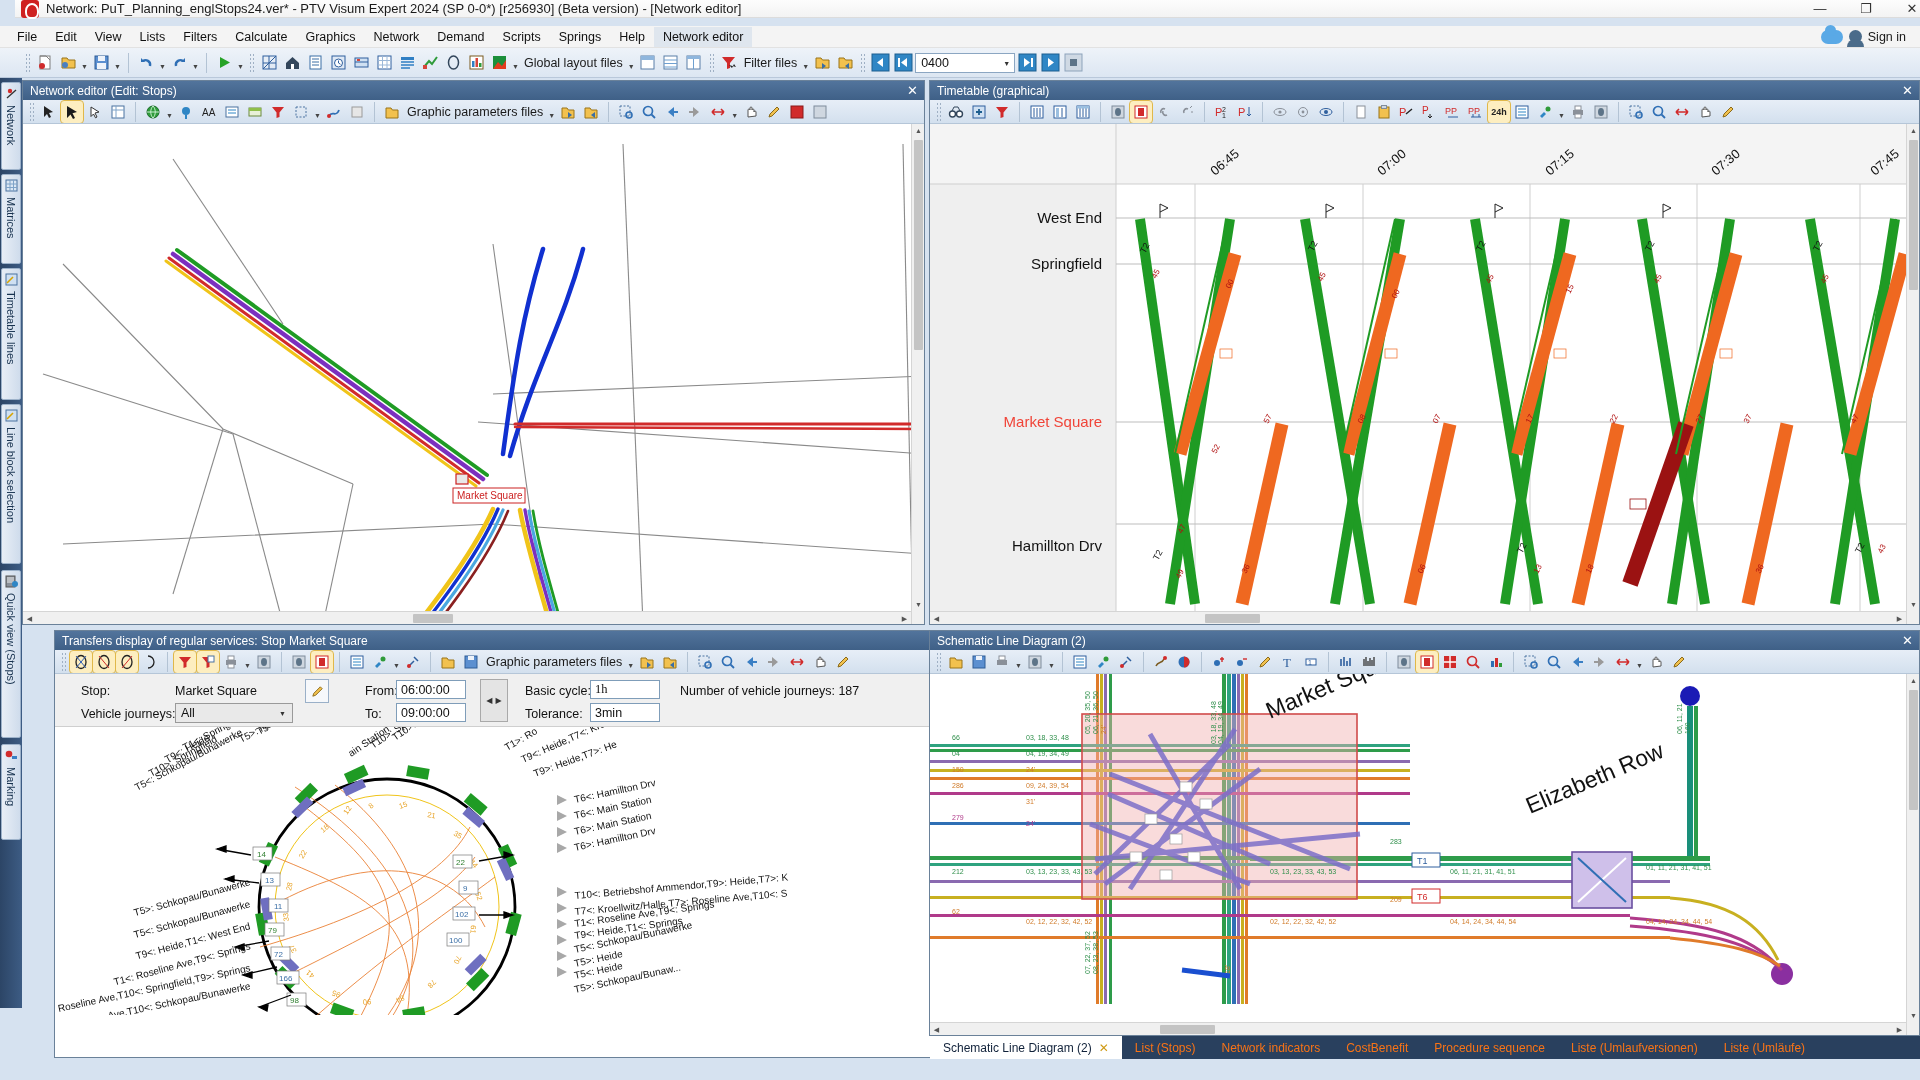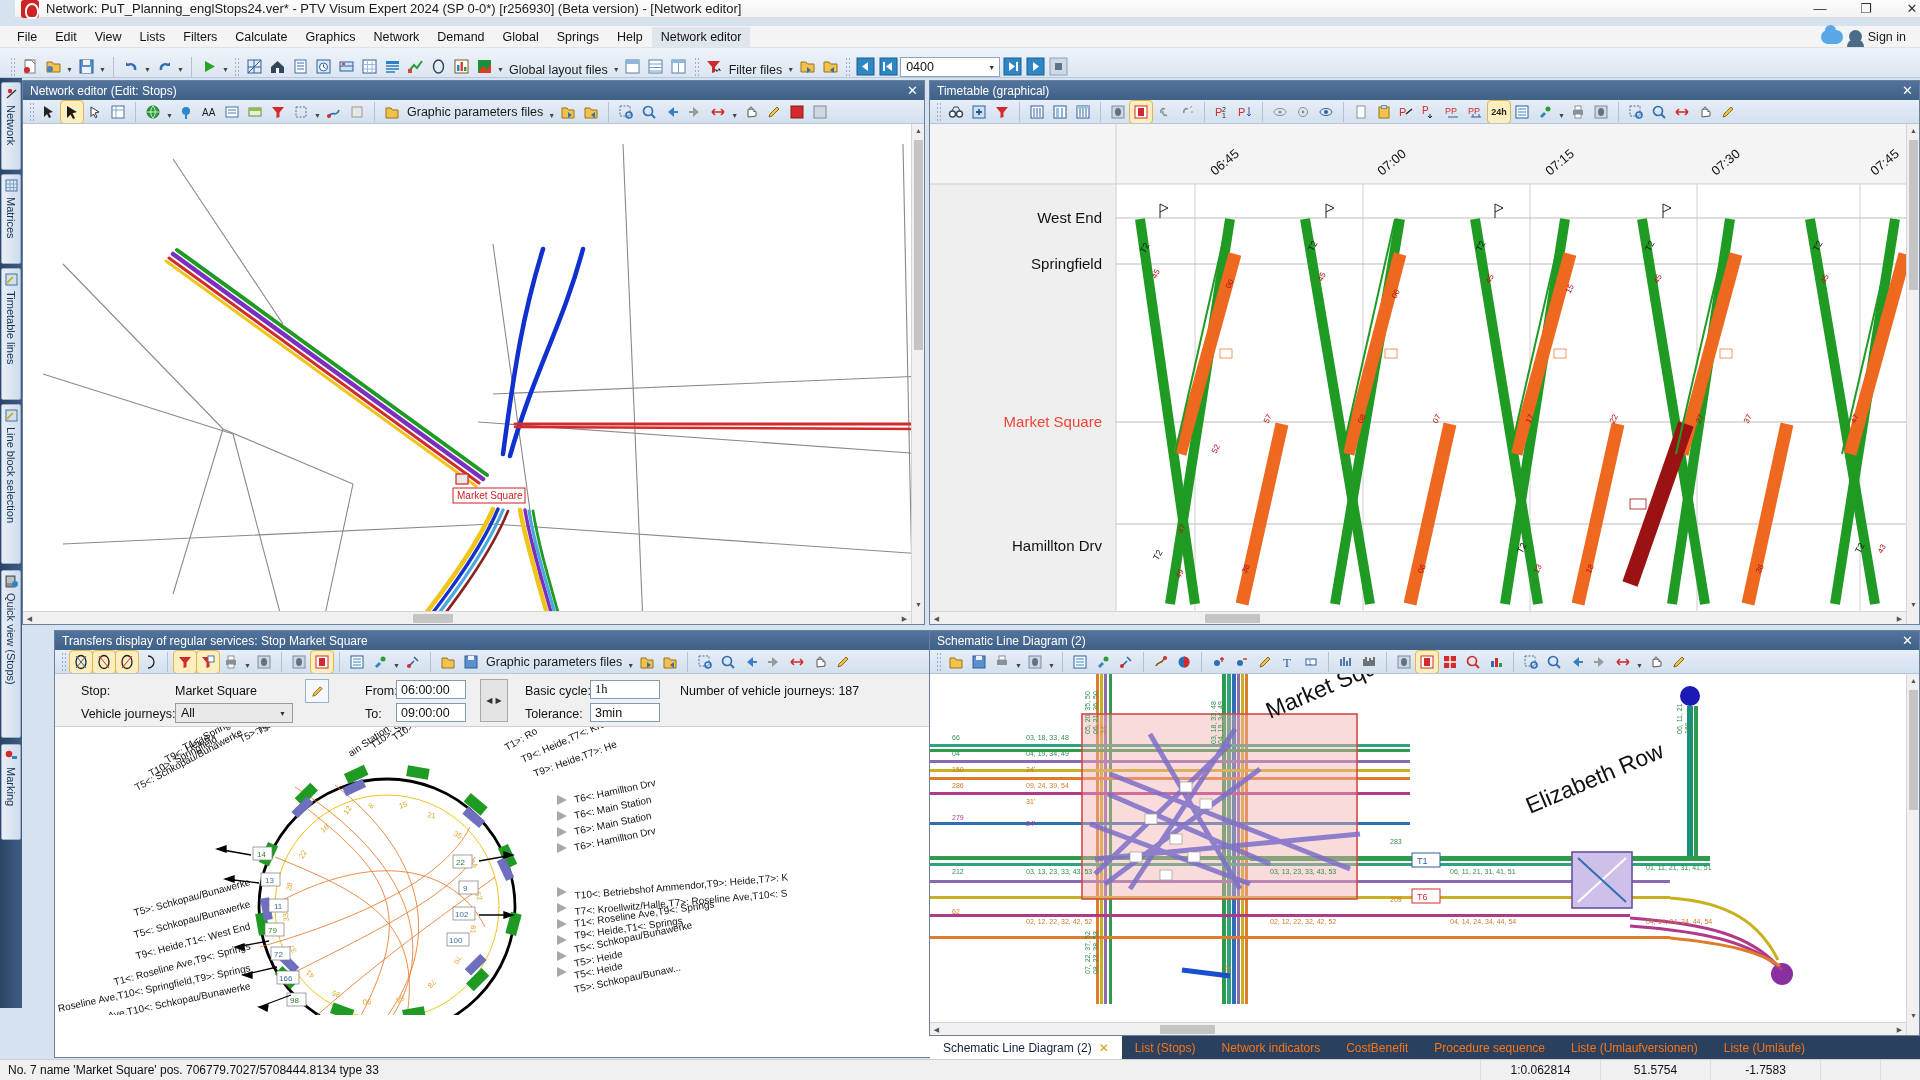--- a/index.html
+++ b/index.html
@@ -44,21 +44,21 @@
   .signin { margin-left:auto; display:flex;align-items:center;gap:6px;padding-right:14px; color:#1a1a1a;}
   .cloud-ic { width:22px;height:14px;background:#5aa9e6;border-radius:8px; position:relative;}
   .cloud-ic:before{content:"";position:absolute;left:4px;top:-5px;width:11px;height:11px;background:#5aa9e6;border-radius:50%;}
   .person-ic{width:13px;height:13px;border-radius:50%;background:#4a6b8a;position:relative;}
   .person-ic:after{content:"";position:absolute;left:-2px;top:9px;width:17px;height:8px;background:#4a6b8a;border-radius:8px 8px 0 0;}
 
   
   .maintoolbar{
     position:absolute; left:0; top:48px; width:1920px; height:30px;
     background:linear-gradient(#eef3f9,#dce6f2); border-bottom:1px solid #b9c8da;
-    display:flex; align-items:flex-end; padding-left:7px; gap:1px;
+    display:flex; align-items:center; padding-left:22px; gap:1px;
   }
   .tb-sep{ width:1px;height:20px;background:#b3c3d4;margin:0 5px; flex:none;}
   .tb-grip{ width:5px;height:20px; margin:0 3px;flex:none;
     background-image:radial-gradient(#9fb0c4 1px, transparent 1px);
     background-size:3px 4px; }
   .tbi{ width:22px;height:22px;flex:none;display:flex;align-items:center;justify-content:center;
         border-radius:3px; position:relative; font-size:12px;}
   .tbi.hl{ background:#fdeec0; outline:1px solid #e0b84a;}
   .caretmini{ width:9px;height:22px;flex:none;display:flex;align-items:flex-end;justify-content:center;
      font-size:7px;color:#444;padding-bottom:4px;}
@@ -160,21 +160,21 @@
   <div class="menubar">
     <div class="menu-item">File</div>
     <div class="menu-item">Edit</div>
     <div class="menu-item">View</div>
     <div class="menu-item">Lists</div>
     <div class="menu-item">Filters</div>
     <div class="menu-item">Calculate</div>
     <div class="menu-item">Graphics</div>
     <div class="menu-item">Network</div>
     <div class="menu-item">Demand</div>
-    <div class="menu-item">Global</div>
+    <div class="menu-item">Scripts</div>
     <div class="menu-item">Springs</div>
     <div class="menu-item">Help</div>
     <div class="menu-item active">Network editor</div>
     <div class="signin">
       <div class="cloud-ic"></div>
       <div class="person-ic"></div>
       <div>Sign in</div>
     </div>
   </div>
 
@@ -1674,22 +1674,14 @@
         <span>Procedure sequence</span>
       </div>
     <div class="btab">
         <span>Liste (Umlaufversionen)</span>
       </div>
     <div class="btab">
         <span>Liste (Umläufe)</span>
       </div>
   </div>
 
-  <div class="statusbar">
-    <div style="padding:0 8px;">No. 7  name 'Market Square'  pos. 706779.7027/5708444.8134  type 33</div>
-    <div class="st-cell" style="margin-left:auto;width:120px;justify-content:center;">1:0.062814</div>
-    <div class="st-cell" style="width:110px;justify-content:center;">51.5754</div>
-    <div class="st-cell" style="width:110px;justify-content:center;">-1.7583</div>
-    <div class="st-cell" style="width:60px;"></div>
-    <div class="st-cell" style="width:40px;"></div>
-  </div>
 
 </div>
 
 </body></html>

